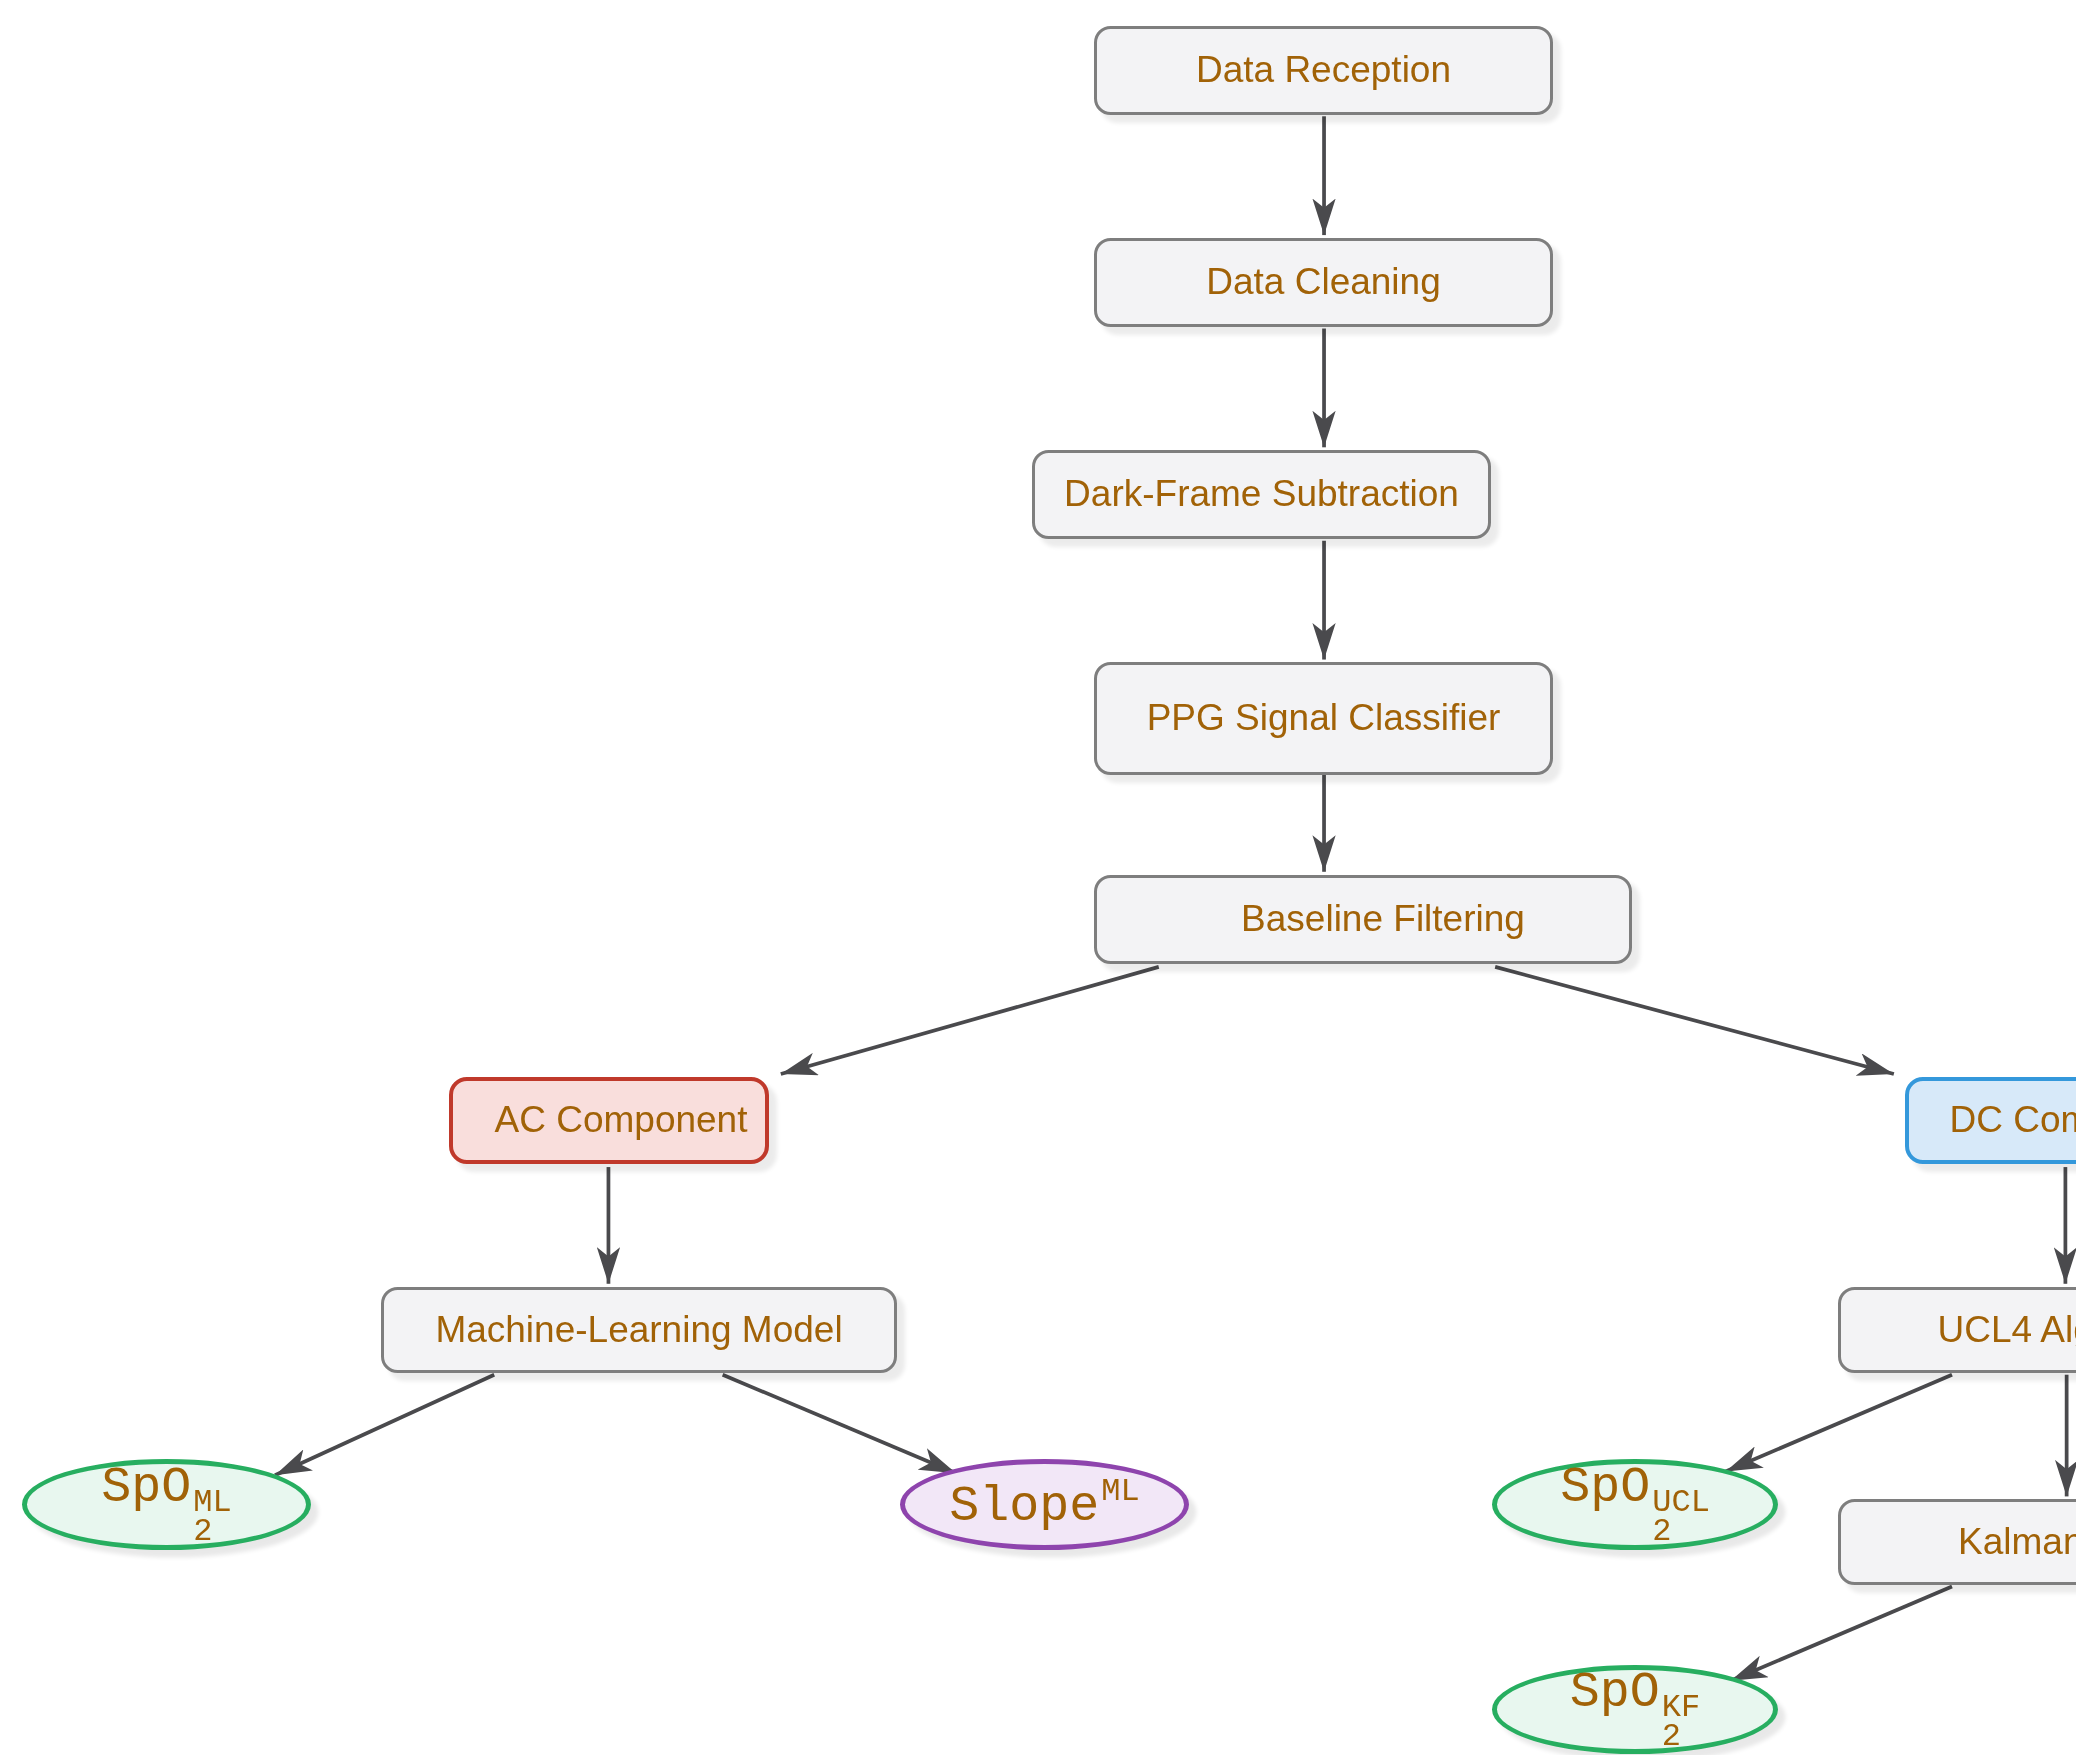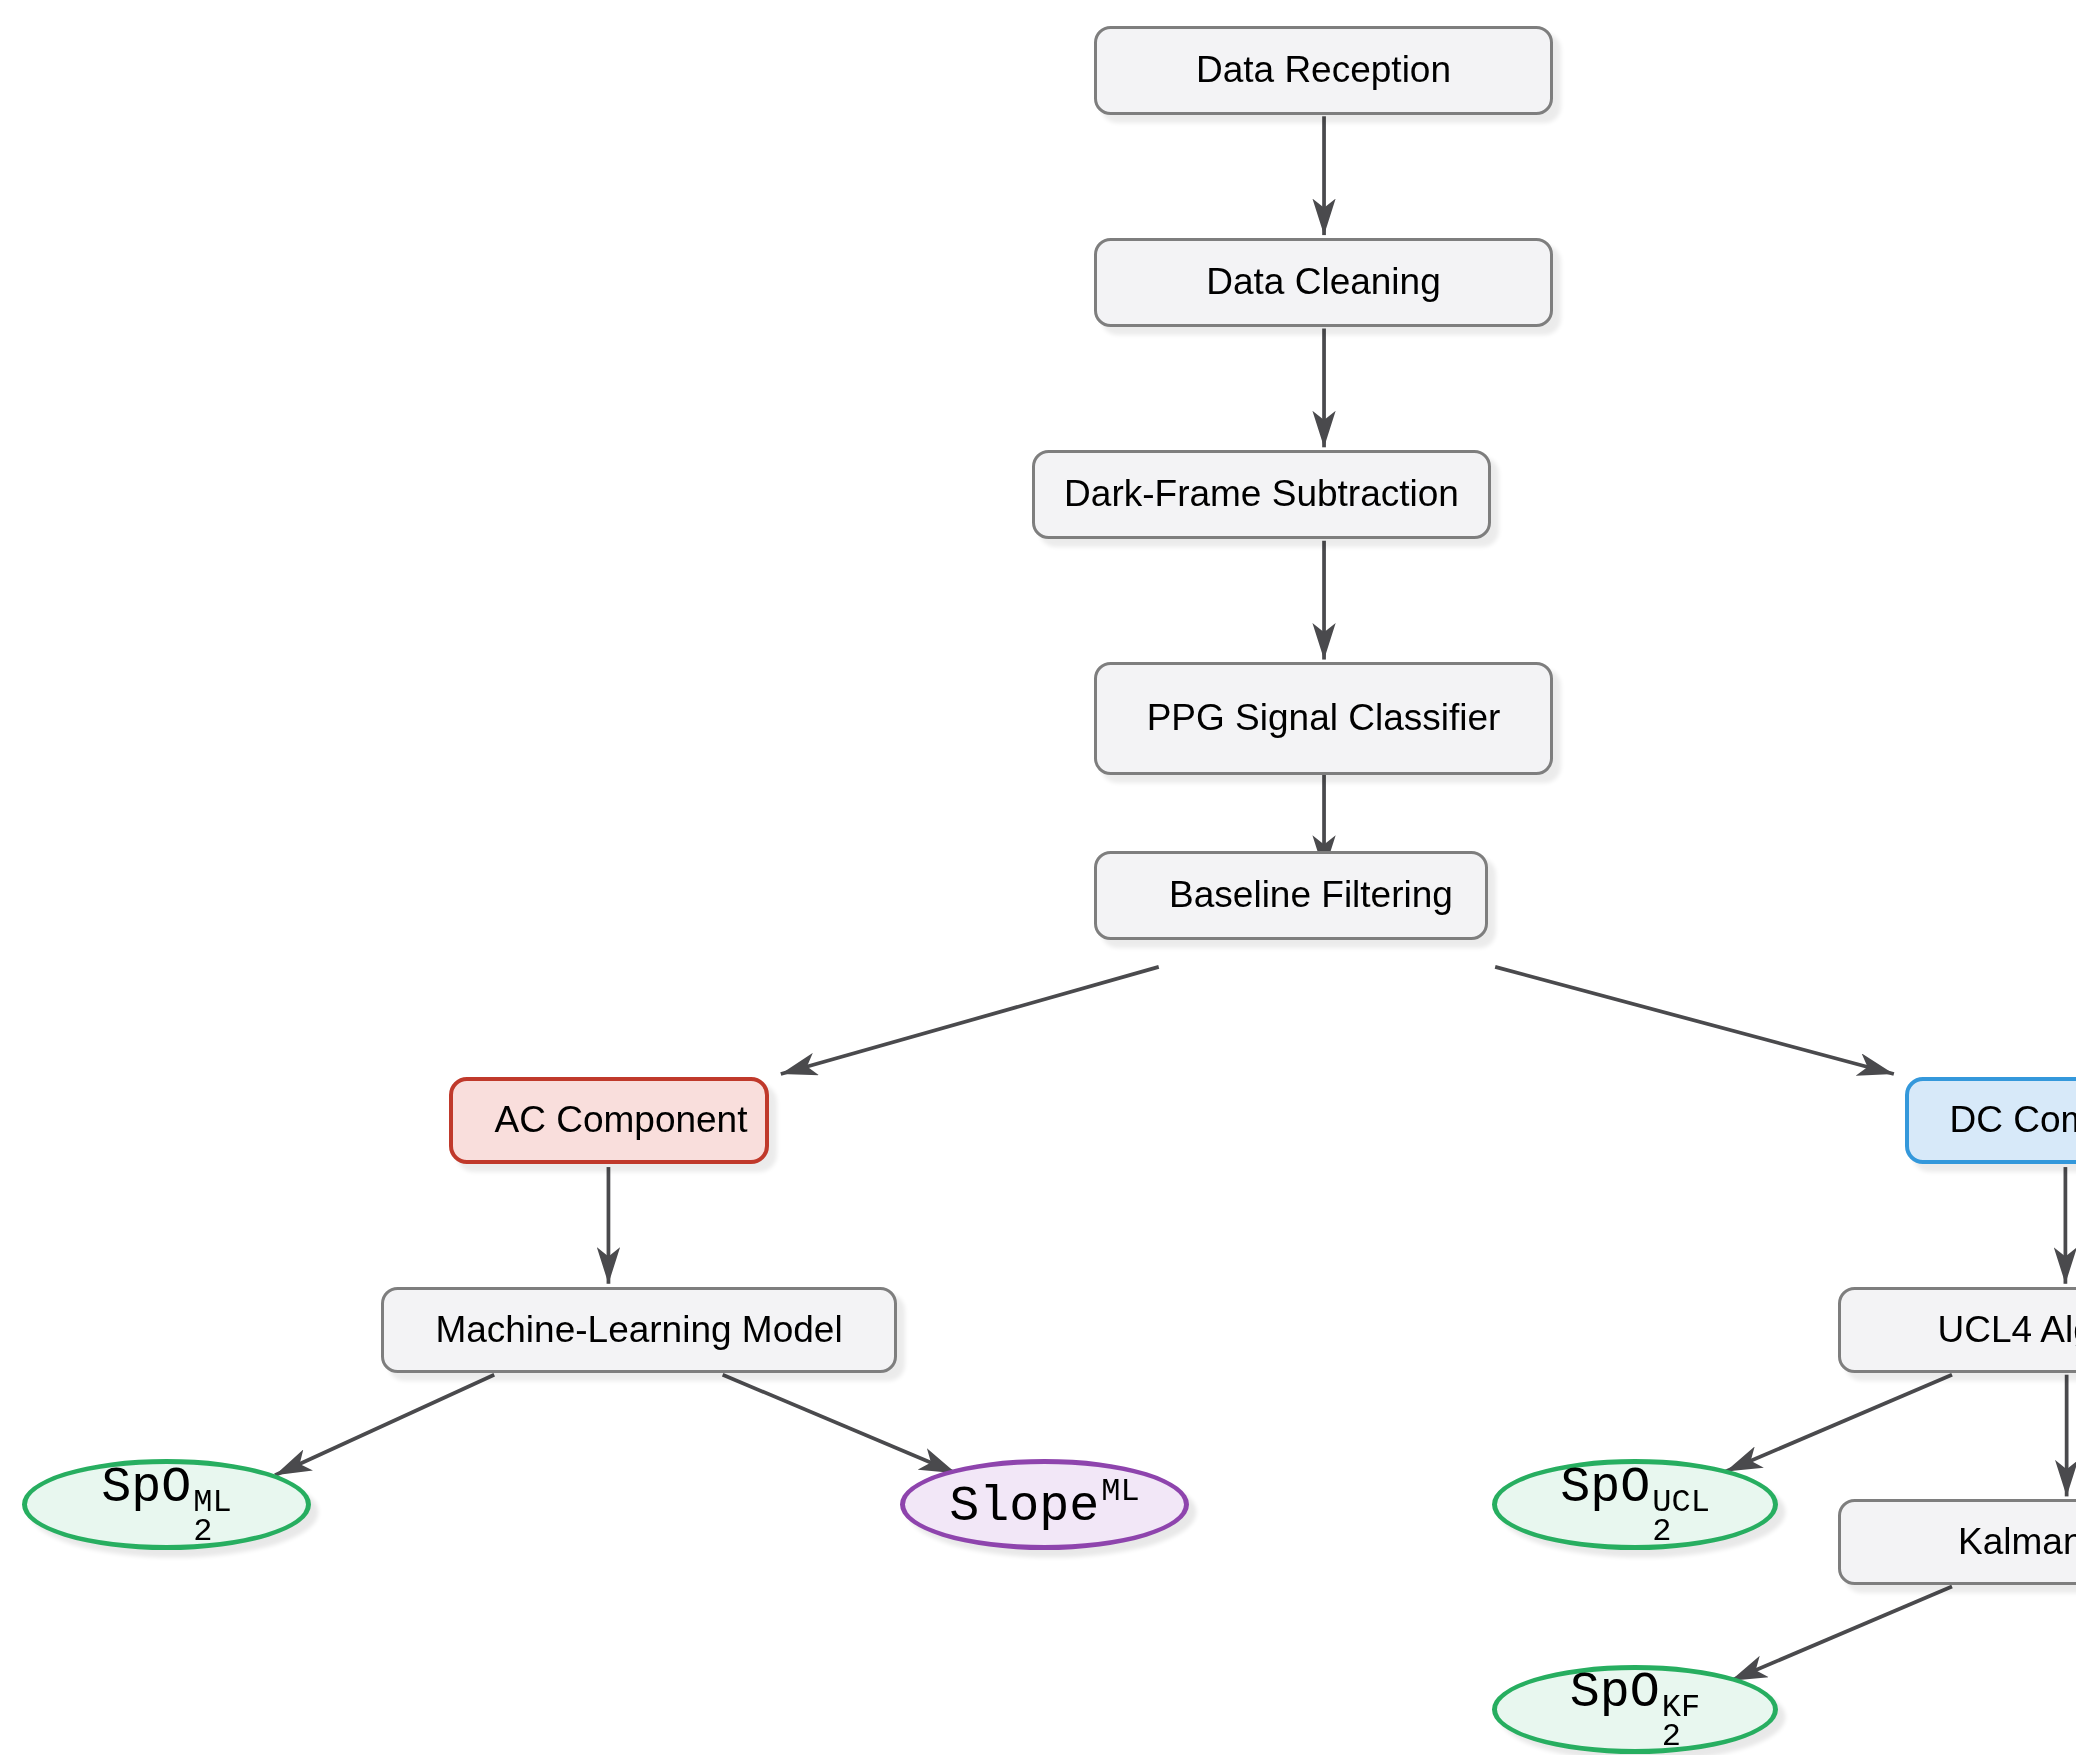--- a/index.html
+++ b/index.html
@@ -22,21 +22,21 @@
     height: 1756px;
     z-index: 1;
   }
   .node {
     position: absolute;
     display: flex;
     align-items: center;
     justify-content: center;
     text-align: right;
     box-sizing: border-box;
-    color: #000000;
+    color: #a16207;
     z-index: 2;
     line-height: 1.05;
   }
   .process {
     background: #f3f3f5;
     border: 3.7px solid #7e7e7e;
     border-radius: 16.6px;
     box-shadow: 7.5px 7.5px 4.2px rgba(0,0,0,0.08);
     font-size: 37px;
   }
@@ -109,21 +109,21 @@
   </div>
   <div class="node process" style="left:1094px; top:238px;  width:459px; height:89px;">
     <span>Data Cleaning</span>
   </div>
   <div class="node process" style="left:1032px; top:450px; width:459px; height:89px;">
     <span>Dark-Frame Subtraction</span>
   </div>
   <div class="node process" style="left:1094px; top:662px; width:459px; height:113px;">
     <span>PPG Signal Classifier</span>
   </div>
-  <div class="node process" style="left:1094px; top:851px; width:394px; height:89px;padding-left:40px;">
+  <div class="node process" style="left:1094px; top:875px; width:538px; height:89px;padding-left:40px;">
     <span>Baseline Filtering</span>
   </div>
 
   <div class="node process accent ac-box" style="left:449px; top:1077px; width:320px; height:87px;">
     <span>AC Component</span>
   </div>
   <div class="node process accent dc-box" style="left:1905px; top:1077px; width:320px; height:87px;">
     <span>DC Component</span>
   </div>
 

